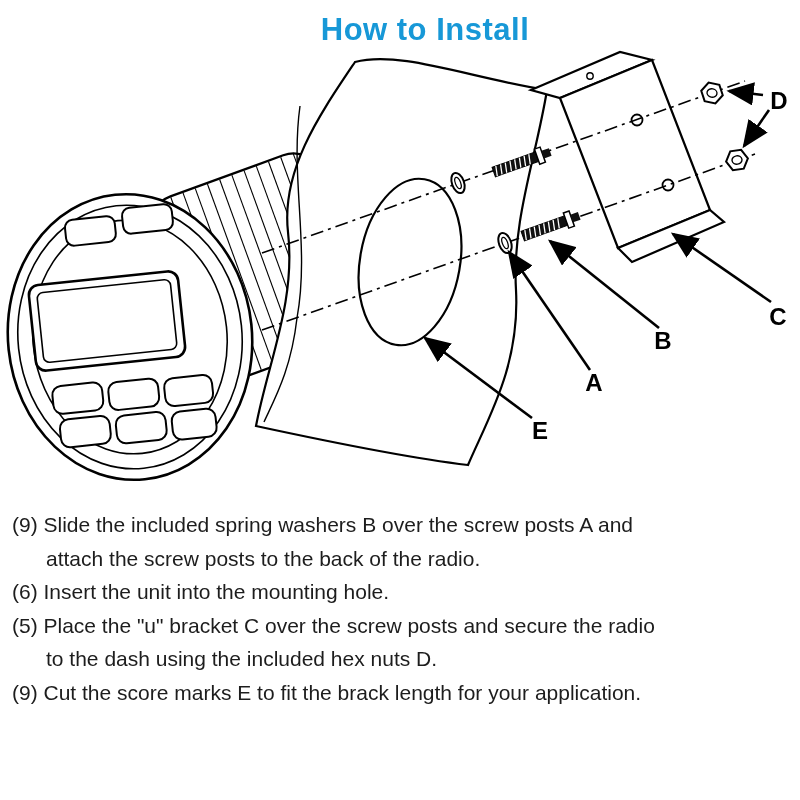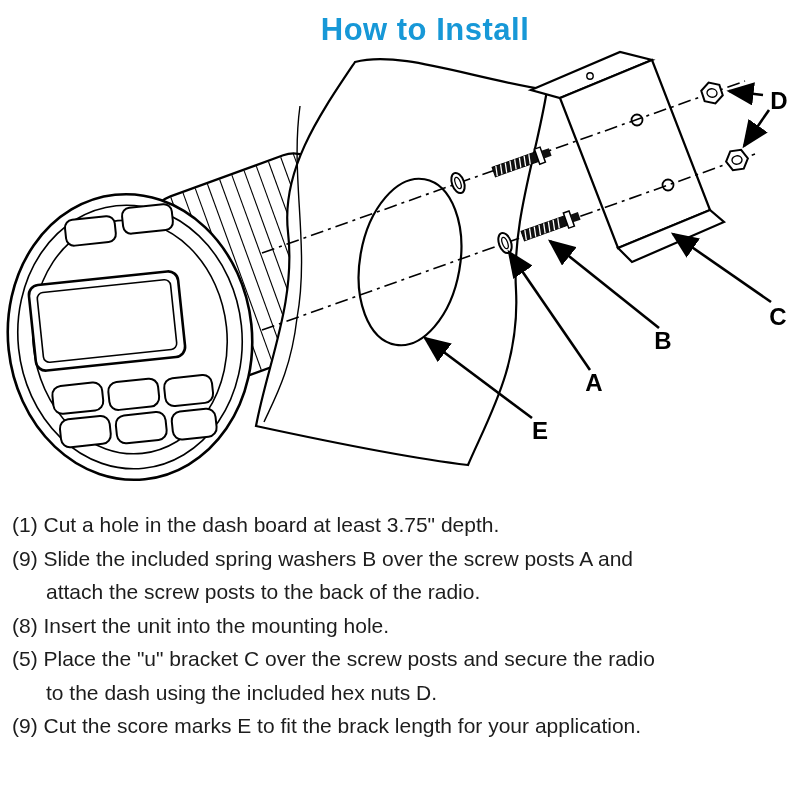--- a/index.html
+++ b/index.html
@@ -143,22 +143,21 @@
       <text class="dlabel" x="594" y="341">A</text>
       <text class="dlabel" x="663" y="299">B</text>
       <text class="dlabel" x="778" y="275">C</text>
       <text class="dlabel" x="779" y="59">D</text>
       <text class="dlabel" x="540" y="389">E</text>
     </g>
   </svg>
   </div>
 
   <div class="instructions">
-    <p class="step">(1) Cut a hole in the dash board at least 3.75" depth.</p>
     <p class="step">(9) Slide the included spring washers B over the screw posts A and
 attach the screw posts to the back of the radio.</p>
-    <p class="step">(8) Insert the unit into the mounting hole.</p>
+    <p class="step">(6) Insert the unit into the mounting hole.</p>
     <p class="step">(5) Place the "u" bracket C over the screw posts and secure the radio
 to the dash using the included hex nuts D.</p>
     <p class="step">(9) Cut the score marks E to fit the brack length for your application.</p>
   </div>
 
 </div>
 
 </body></html>

